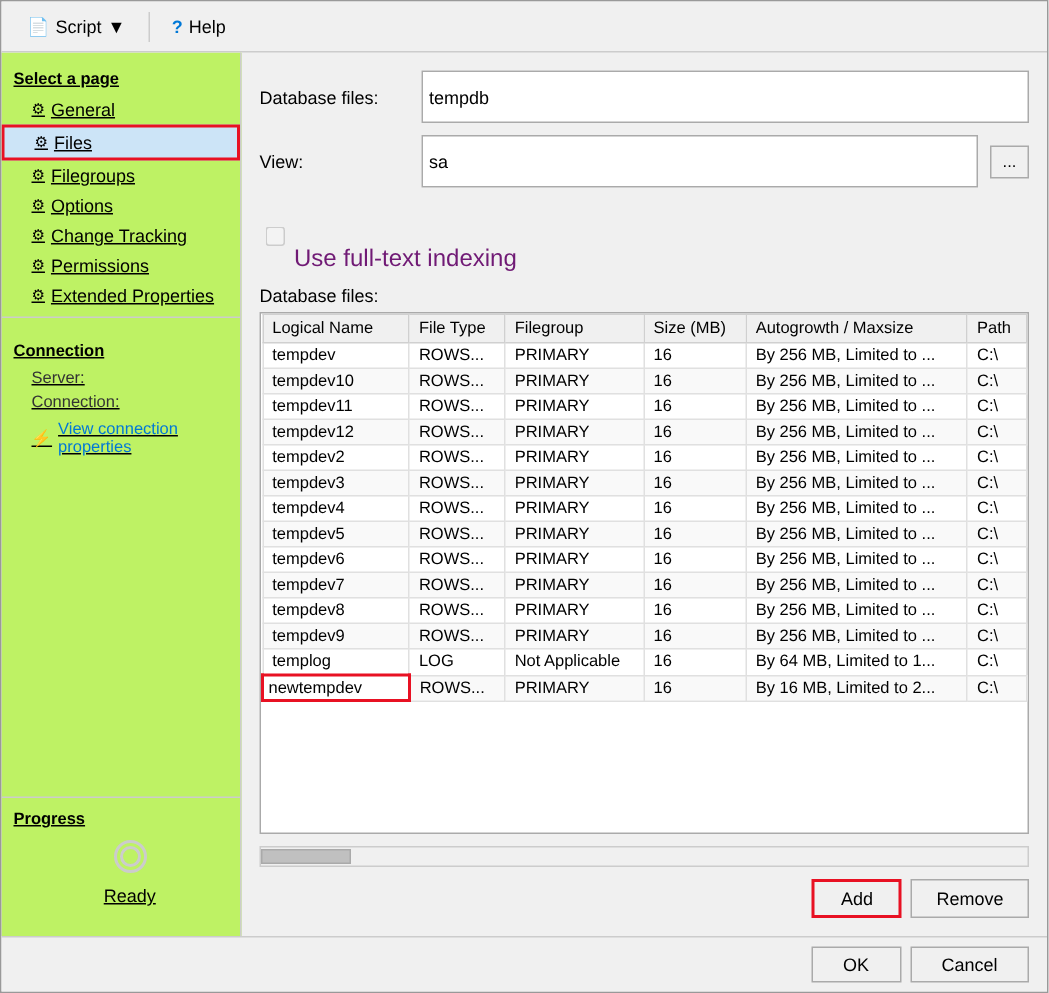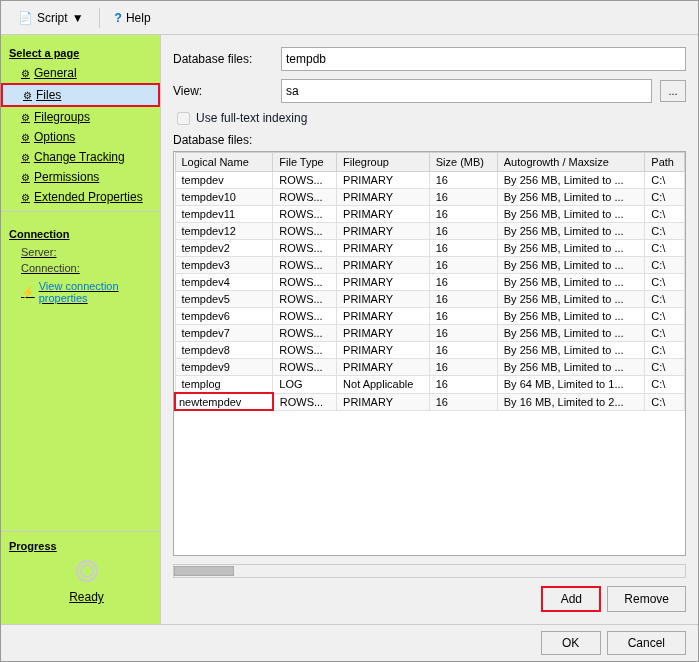--- a/index.html
+++ b/index.html
@@ -182,21 +182,21 @@
 
     .form-label {
       width: 100px;
       font-size: 12px;
       color: #000;
       text-align: left;
     }
 
     .form-input {
       flex: 1;
-      height: 24px;
+      height: 35px;
       border: 1px solid #aaa;
       background: #fff;
       padding: 2px 4px;
       font-size: 12px;
     }
 
     .browse-btn {
       width: 26px;
       height: 22px;
       border: 1px solid #aaa;
@@ -215,22 +215,23 @@
       margin-bottom: 8px;
       padding-left: 4px;
     }
 
     .checkbox-row input[type="checkbox"] {
       width: 13px;
       height: 13px;
     }
 
     .checkbox-label {
-      font-size: 12px;
-      color: #0f172a;
+      font-size: 16px;
+      color: #701a75;
+      margin-top: 31px;
     }
 
     .section-label {
       font-size: 12px;
       color: #000;
       margin-bottom: 4px;
     }
 
     .db-files-table-container {
       flex: 1;

